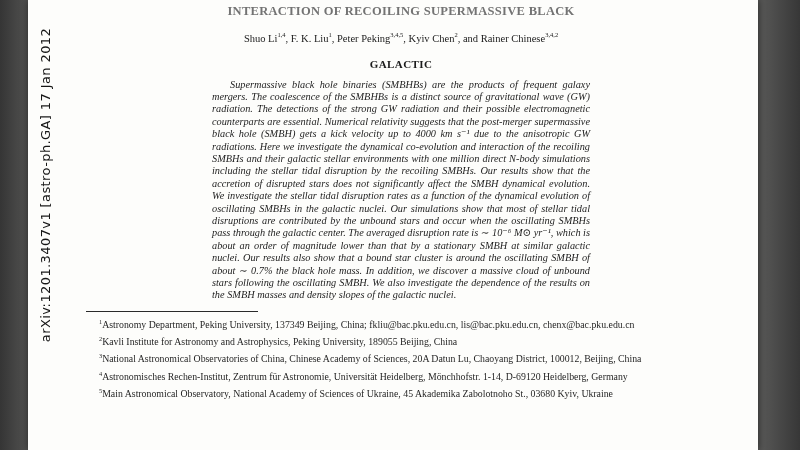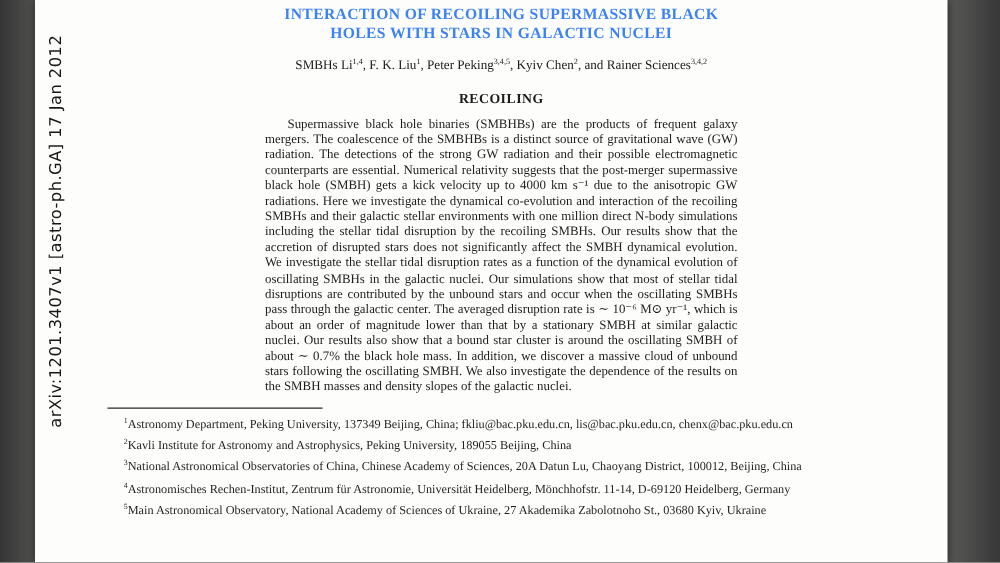--- a/index.html
+++ b/index.html
@@ -38,21 +38,21 @@
     position: absolute;
     left: 58px; right: 42px; top: 0;
   }
   .title {
     margin-top: 4px;
     text-align: center;
     font-weight: bold;
     font-size: 12.5px;
     line-height: 15px;
     letter-spacing: 0.3px;
-    color: #3b82f6;
+    color: #737373;
   }
   .authors {
     margin-top: 12px;
     text-align: center;
     font-size: 10.5px;
     color: #1a1a1a;
   }
   .authors sup { font-size: 6.5px; }
   .abstract-heading {
     margin-top: 14px;
@@ -62,20 +62,21 @@
     letter-spacing: 0.4px;
   }
   .abstract {
     width: 378px;
     margin: 9px auto 0 auto;
     font-size: 10.3px;
     line-height: 12.4px;
     text-align: justify;
     text-indent: 18px;
     color: #1d1d1d;
+    font-style: italic;
   }
   .fnrule {
     margin-top: 9px;
     width: 172px;
     border-top: 1px solid #2a2a2a;
   }
   .footnotes {
     margin-top: 4px;
   }
   .footnote {
@@ -93,34 +94,33 @@
 
 <div class="stage">
   <div class="page">
 
     <div class="watermark">arXiv:1201.3407v1  [astro-ph.GA]  17 Jan 2012</div>
 
     <div class="content">
 
       <div class="title">
         <div>INTERACTION OF RECOILING SUPERMASSIVE BLACK</div>
-        <div>HOLES WITH STARS IN GALACTIC NUCLEI</div>
       </div>
 
-      <p class="authors"><span>SMBHs Li</span><sup>1,4</sup><span>, F. K. Liu</span><sup>1</sup><span>, Peter Peking</span><sup>3,4,5</sup><span>, Kyiv Chen</span><sup>2</sup><span>, and Rainer Sciences</span><sup>3,4,2</sup></p>
+      <p class="authors"><span>Shuo Li</span><sup>1,4</sup><span>, F. K. Liu</span><sup>1</sup><span>, Peter Peking</span><sup>3,4,5</sup><span>, Kyiv Chen</span><sup>2</sup><span>, and Rainer Chinese</span><sup>3,4,2</sup></p>
 
-      <div class="abstract-heading">RECOILING</div>
+      <div class="abstract-heading">GALACTIC</div>
 
       <p class="abstract">Supermassive black hole binaries (SMBHBs) are the products of frequent galaxy mergers. The coalescence of the SMBHBs is a distinct source of gravitational wave (GW) radiation. The detections of the strong GW radiation and their possible electromagnetic counterparts are essential. Numerical relativity suggests that the post-merger supermassive black hole (SMBH) gets a kick velocity up to 4000 km s⁻¹ due to the anisotropic GW radiations. Here we investigate the dynamical co-evolution and interaction of the recoiling SMBHs and their galactic stellar environments with one million direct N-body simulations including the stellar tidal disruption by the recoiling SMBHs. Our results show that the accretion of disrupted stars does not significantly affect the SMBH dynamical evolution. We investigate the stellar tidal disruption rates as a function of the dynamical evolution of oscillating SMBHs in the galactic nuclei. Our simulations show that most of stellar tidal disruptions are contributed by the unbound stars and occur when the oscillating SMBHs pass through the galactic center. The averaged disruption rate is ∼ 10⁻⁶ M⊙ yr⁻¹, which is about an order of magnitude lower than that by a stationary SMBH at similar galactic nuclei. Our results also show that a bound star cluster is around the oscillating SMBH of about ∼ 0.7% the black hole mass. In addition, we discover a massive cloud of unbound stars following the oscillating SMBH. We also investigate the dependence of the results on the SMBH masses and density slopes of the galactic nuclei.</p>
 
       <div class="fnrule"></div>
 
       <div class="footnotes">
         <p class="footnote"><sup>1</sup><span>Astronomy Department, Peking University, 137349 Beijing, China; fkliu@bac.pku.edu.cn, lis@bac.pku.edu.cn, chenx@bac.pku.edu.cn</span></p>
         <p class="footnote"><sup>2</sup><span>Kavli Institute for Astronomy and Astrophysics, Peking University, 189055 Beijing, China</span></p>
         <p class="footnote"><sup>3</sup><span>National Astronomical Observatories of China, Chinese Academy of Sciences, 20A Datun Lu, Chaoyang District, 100012, Beijing, China</span></p>
-        <p class="footnote"><sup>4</sup><span>Astronomisches Rechen-Institut, Zentrum für Astronomie, Universität Heidelberg, Mönchhofstr. 11-14, D-69120 Heidelberg, Germany</span></p>
-        <p class="footnote"><sup>5</sup><span>Main Astronomical Observatory, National Academy of Sciences of Ukraine, 27 Akademika Zabolotnoho St., 03680 Kyiv, Ukraine</span></p>
+        <p class="footnote"><sup>4</sup><span>Astronomisches Rechen-Institut, Zentrum für Astronomie, Universität Heidelberg, Mönchhofstr. 1-14, D-69120 Heidelberg, Germany</span></p>
+        <p class="footnote"><sup>5</sup><span>Main Astronomical Observatory, National Academy of Sciences of Ukraine, 45 Akademika Zabolotnoho St., 03680 Kyiv, Ukraine</span></p>
       </div>
 
     </div>
   </div>
 </div>
 
 </body></html>

